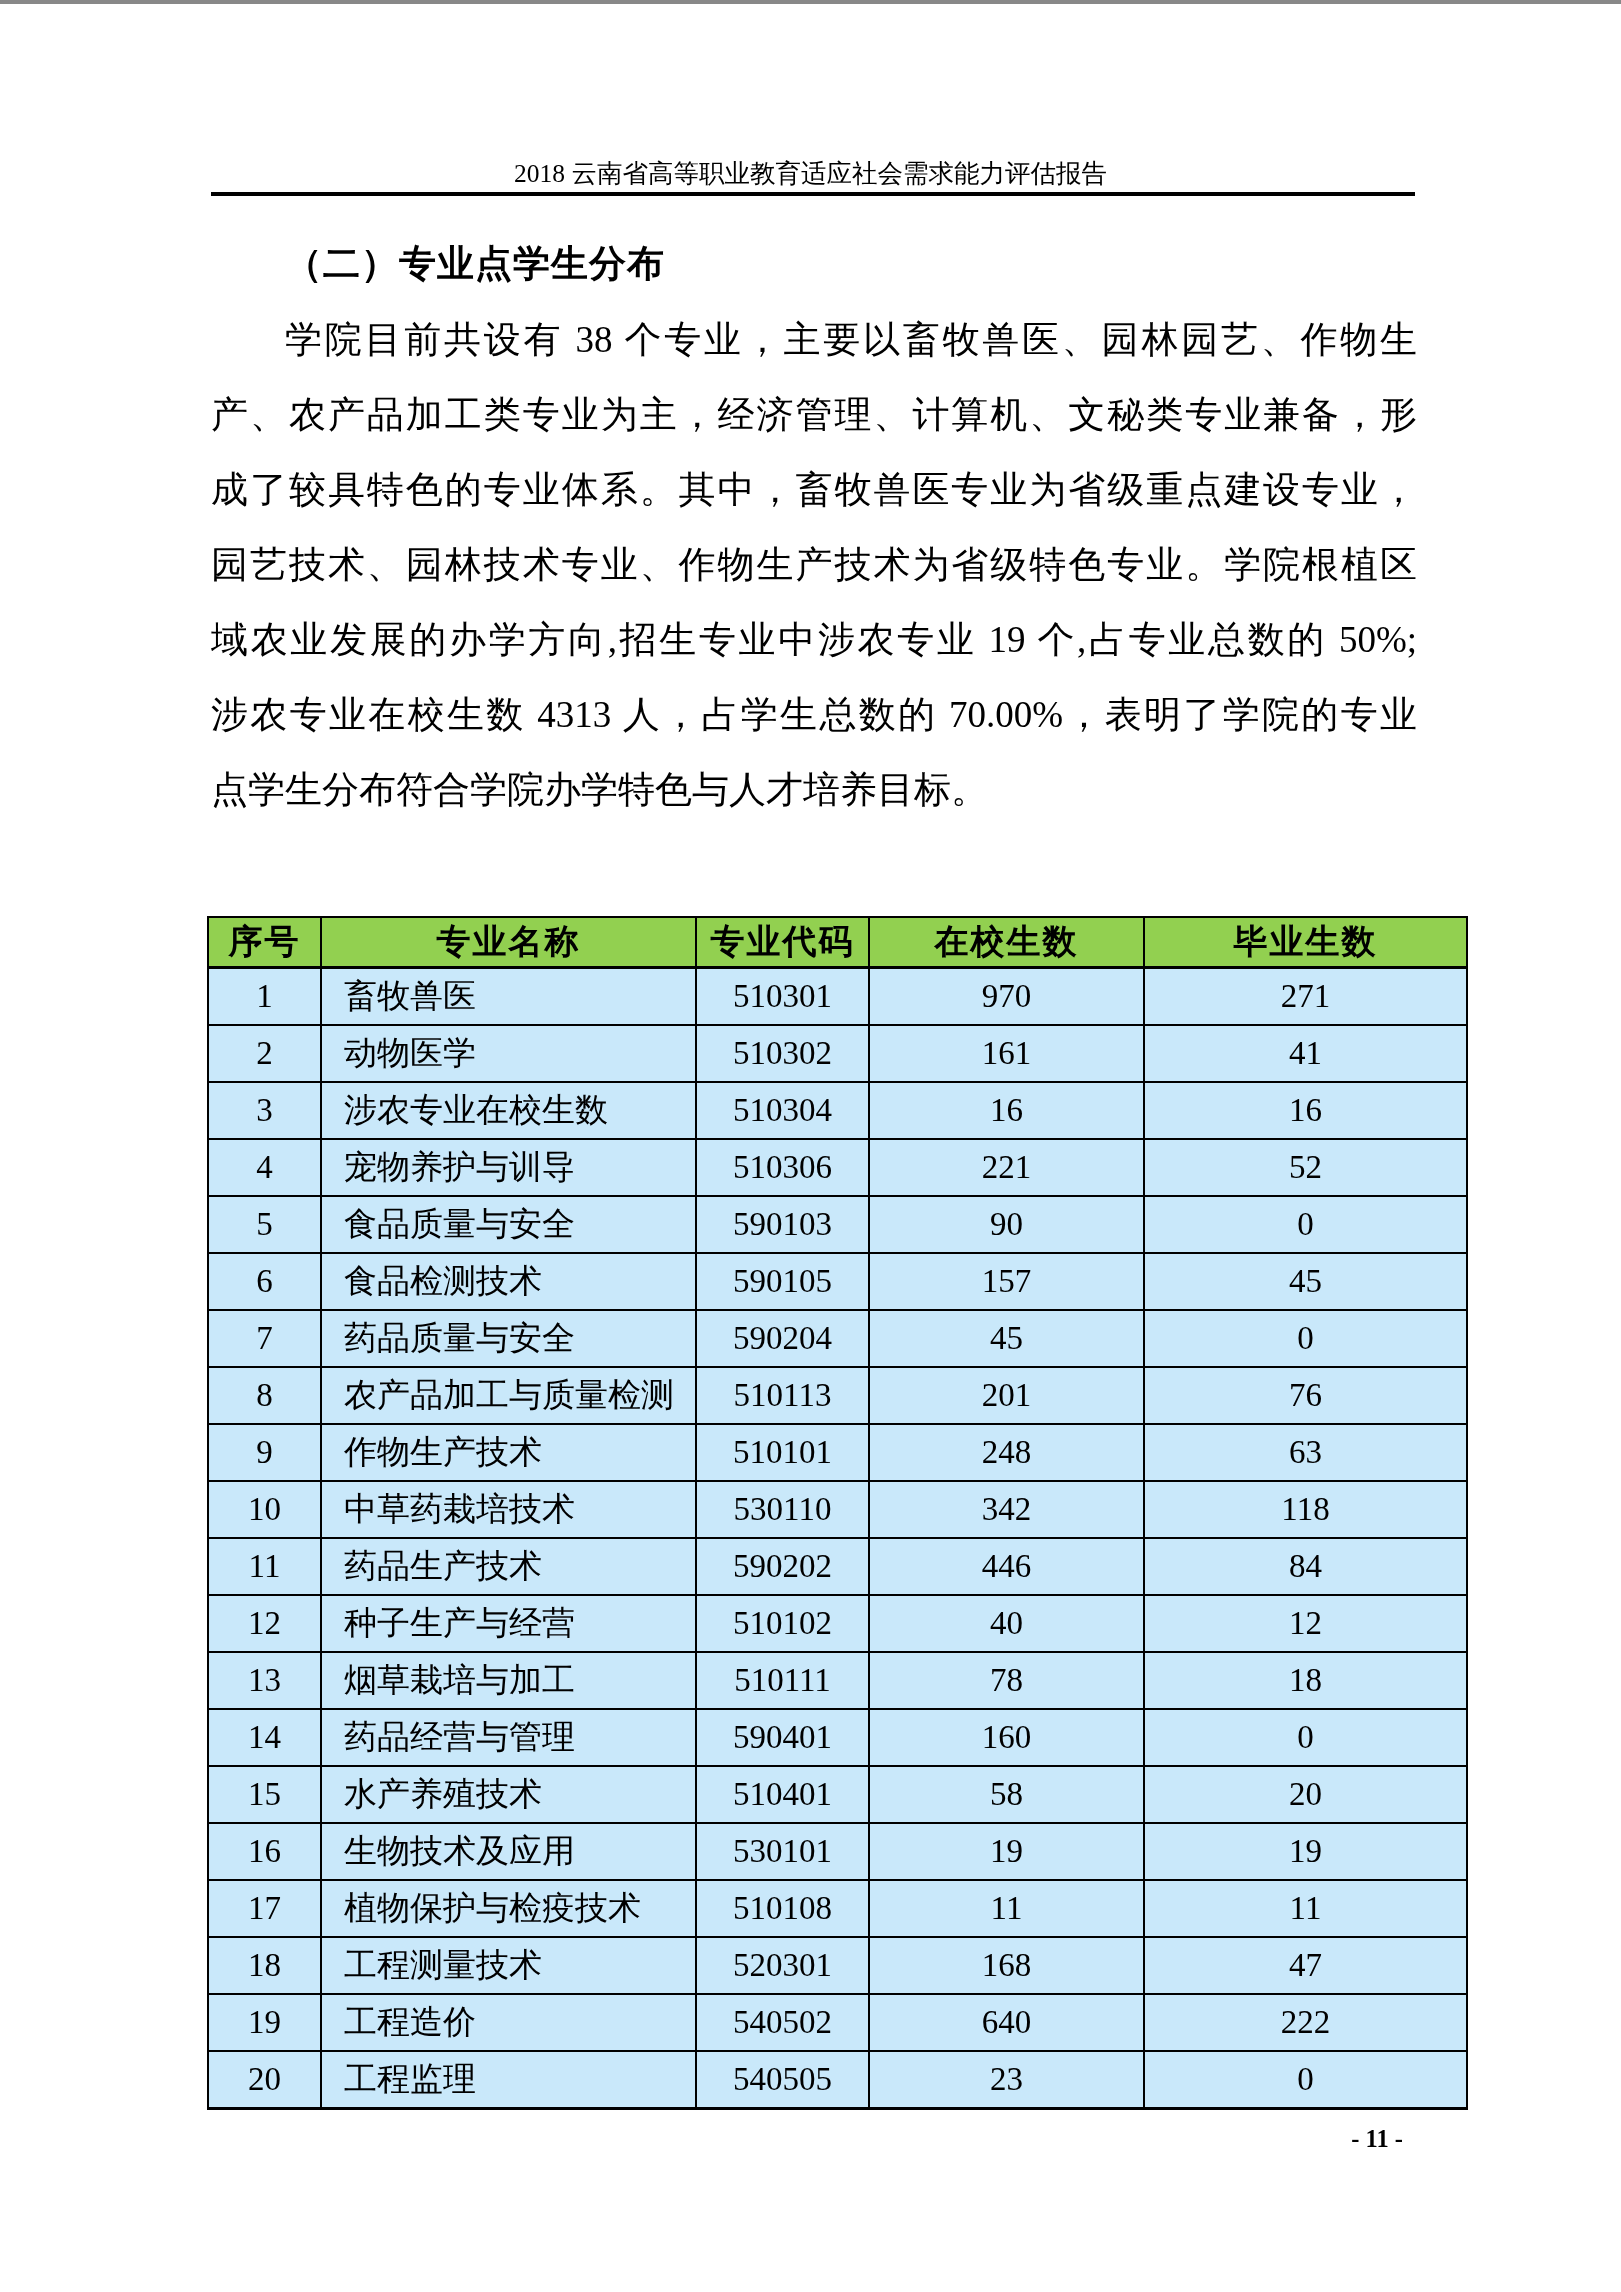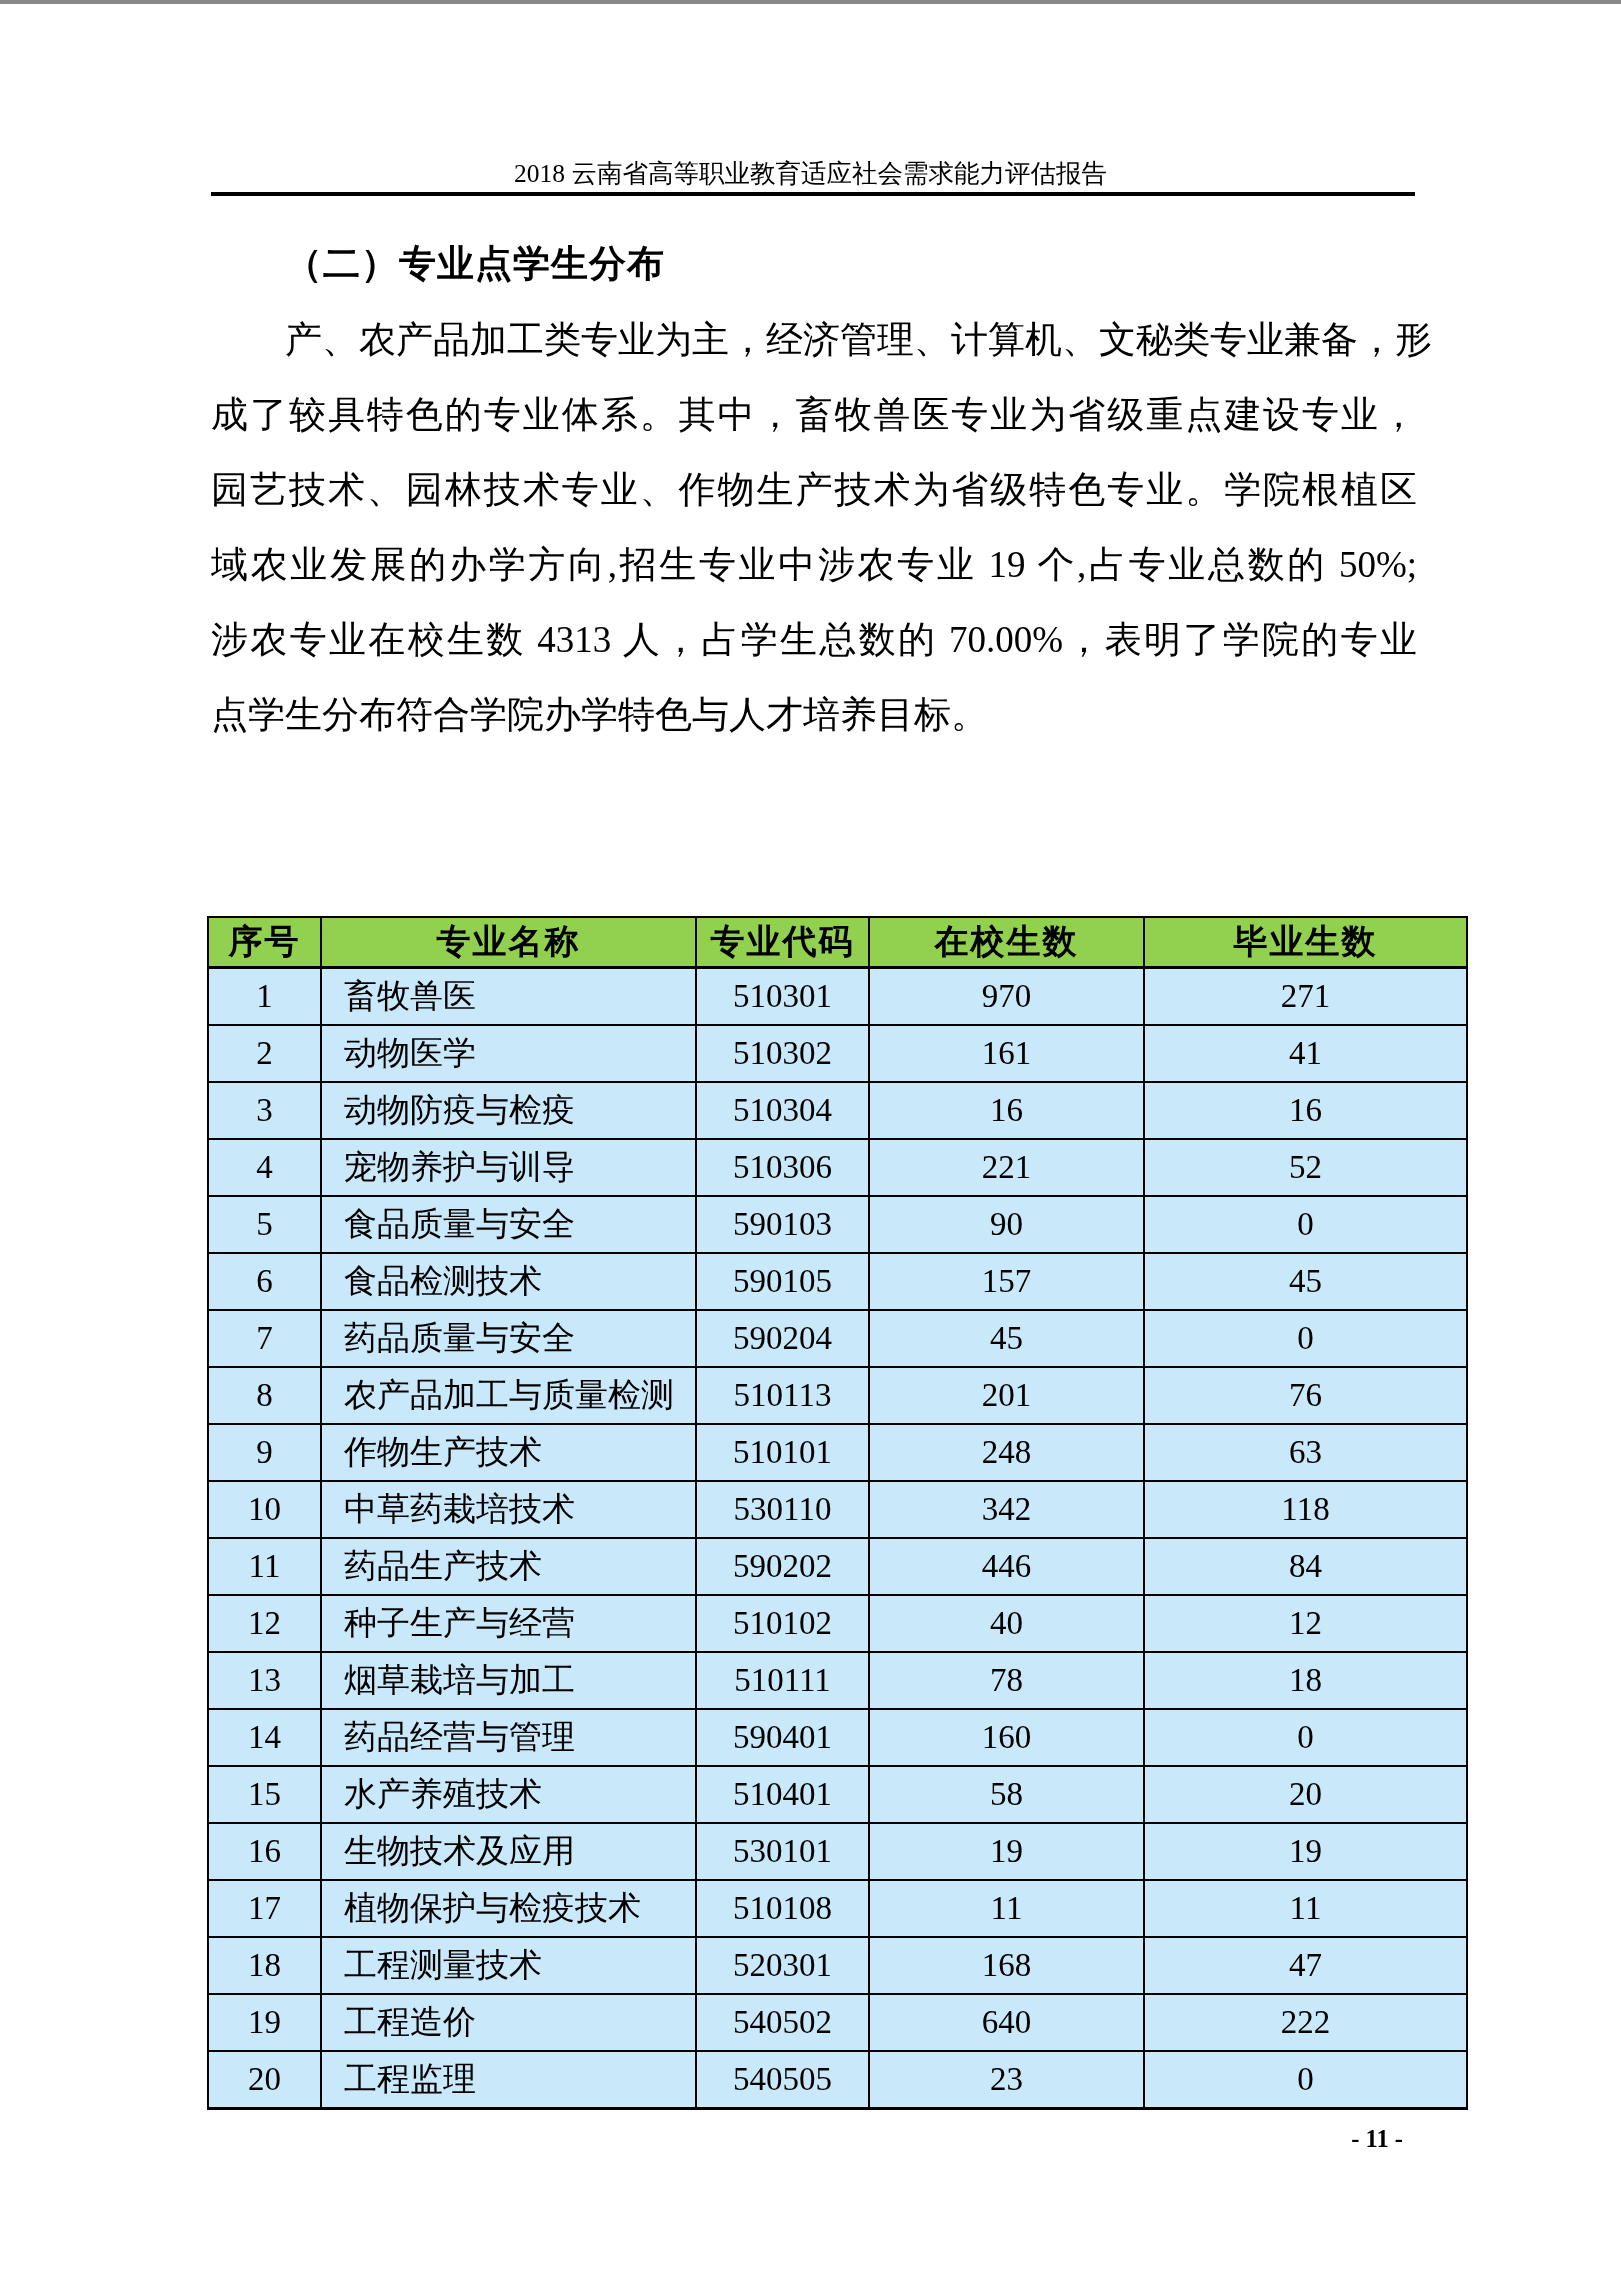--- a/index.html
+++ b/index.html
@@ -114,20 +114,21 @@
 
 <div class="page">
 
   <div class="running-head">2018 云南省高等职业教育适应社会需求能力评估报告</div>
 
   <div class="head-rule"></div>
 
   <div class="section-heading">（二）专业点学生分布</div>
 
   <div class="paragraph">
+      <div class="para-line">学院目前共设有 38 个专业，主要以畜牧兽医、园林园艺、作物生</div>
       <div class="para-line">产、农产品加工类专业为主，经济管理、计算机、文秘类专业兼备，形</div>
       <div class="para-line">成了较具特色的专业体系。其中，畜牧兽医专业为省级重点建设专业，</div>
       <div class="para-line">园艺技术、园林技术专业、作物生产技术为省级特色专业。学院根植区</div>
       <div class="para-line">域农业发展的办学方向,招生专业中涉农专业 19 个,占专业总数的 50%;</div>
       <div class="para-line">涉农专业在校生数 4313 人，占学生总数的 70.00%，表明了学院的专业</div>
       <div class="para-line">点学生分布符合学院办学特色与人才培养目标。</div>
     </div>
 
 
   <table class="data-table">
@@ -157,21 +158,21 @@
         </tr>
         <tr>
           <td>2</td>
           <td>动物医学</td>
           <td>510302</td>
           <td>161</td>
           <td>41</td>
         </tr>
         <tr>
           <td>3</td>
-          <td>动物防疫与检疫</td>
+          <td>涉农专业在校生数</td>
           <td>510304</td>
           <td>16</td>
           <td>16</td>
         </tr>
         <tr>
           <td>4</td>
           <td>宠物养护与训导</td>
           <td>510306</td>
           <td>221</td>
           <td>52</td>

